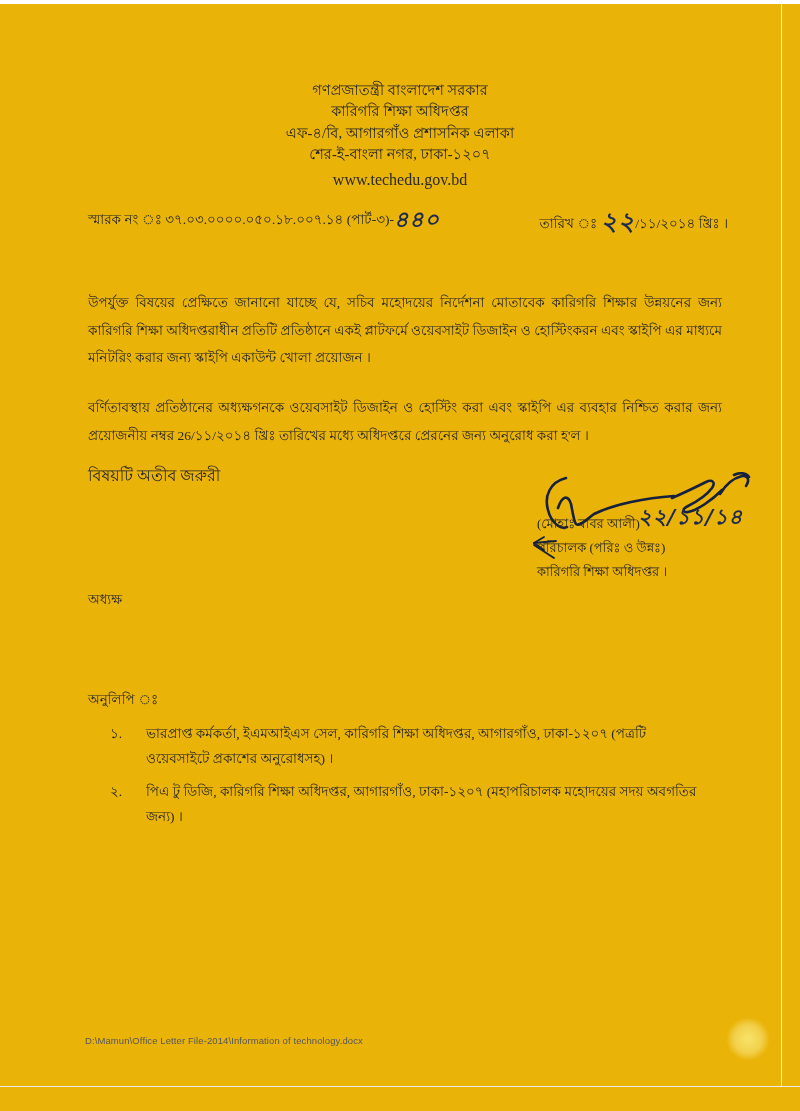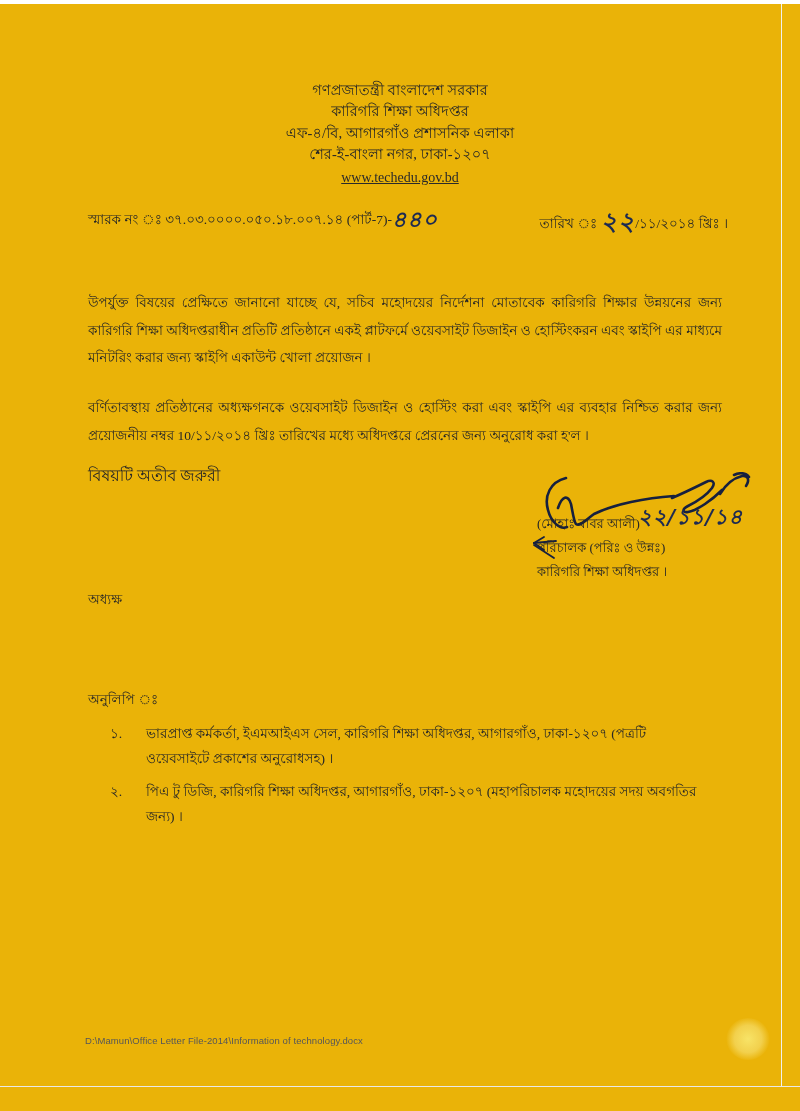--- a/index.html
+++ b/index.html
@@ -55,25 +55,24 @@
     right: 0;
     text-align: center;
     line-height: 1.48;
   }
   .letterhead .bn {
     font-size: 14.5px;
     color: #262626;
     letter-spacing: .1px;
   }
   .letterhead .site {
-    font-size: 14px;
+    font-size: 16px;
     color: #2a2a2a;
     margin-top: 2px;
     font-family: "Liberation Serif", "DejaVu Serif", serif;
-    text-decoration: underline;
   }
 
   .memo-row {
     position: absolute;
     top: 196px;
     left: 88px;
     right: 72px;
     font-size: 13.5px;
     color: #262626;
     height: 26px;
@@ -249,31 +248,31 @@
     <div class="bn">গণপ্রজাতন্ত্রী বাংলাদেশ সরকার</div>
     <div class="bn">কারিগরি শিক্ষা অধিদপ্তর</div>
     <div class="bn">এফ-৪/বি, আগারগাঁও প্রশাসনিক এলাকা</div>
     <div class="bn">শের-ই-বাংলা নগর, ঢাকা-১২০৭</div>
     <div class="site">www.techedu.gov.bd</div>
   </div>
 
   <div class="memo-row">
     <div class="memo-left">
       <span>স্মারক নং ঃ</span>
-      <span>৩৭.০৩.০০০০.০৫০.১৮.০০৭.১৪ (পার্ট-7)-</span><span class="hand">৪৪০</span>
+      <span>৩৭.০৩.০০০০.০৫০.১৮.০০৭.১৪ (পার্ট-৩)-</span><span class="hand">৪৪০</span>
     </div>
     <div class="memo-right">
       <span>তারিখ ঃ</span>
       <span class="hand hand-sm">২২</span><span>/১১/২০১৪ খ্রিঃ ।</span>
     </div>
   </div>
 
 
   <div class="para para-1">উপর্যুক্ত বিষয়ের প্রেক্ষিতে জানানো যাচ্ছে যে, সচিব মহোদয়ের নির্দেশনা মোতাবেক কারিগরি শিক্ষার উন্নয়নের জন্য কারিগরি শিক্ষা অধিদপ্তরাধীন প্রতিটি প্রতিষ্ঠানে একই প্লাটফর্মে ওয়েবসাইট ডিজাইন ও হোস্টিংকরন এবং স্কাইপি এর মাধ্যমে মনিটরিং করার জন্য স্কাইপি একাউন্ট খোলা প্রয়োজন ।</div>
-  <div class="para para-2">বর্ণিতাবস্থায় প্রতিষ্ঠানের অধ্যক্ষগনকে ওয়েবসাইট ডিজাইন ও হোস্টিং করা এবং স্কাইপি এর ব্যবহার নিশ্চিত করার জন্য প্রয়োজনীয় নম্বর 10/১১/২০১৪ খ্রিঃ তারিখের মধ্যে  অধিদপ্তরে প্রেরনের জন্য অনুরোধ করা হ'ল ।</div>
+  <div class="para para-2">বর্ণিতাবস্থায় প্রতিষ্ঠানের অধ্যক্ষগনকে ওয়েবসাইট ডিজাইন ও হোস্টিং করা এবং স্কাইপি এর ব্যবহার নিশ্চিত করার জন্য প্রয়োজনীয় নম্বর 26/১১/২০১৪ খ্রিঃ তারিখের মধ্যে  অধিদপ্তরে প্রেরনের জন্য অনুরোধ করা হ'ল ।</div>
 
   <div class="urgent">বিষয়টি অতীব জরুরী</div>
 
   <svg class="signature" viewBox="0 0 250 70" xmlns="http://www.w3.org/2000/svg">
     <g fill="none" stroke="#16203f" stroke-width="2.6" stroke-linecap="round" stroke-linejoin="round">
       <path d="M30 6 C14 10, 8 24, 12 38 C15 50, 24 58, 31 55"></path>
       <path d="M22 36 C26 24, 32 22, 35 32 C37 42, 38 50, 40 52 C44 55, 50 48, 58 42 C78 32, 110 26, 138 24"></path>
       <path d="M136 26 C150 20, 162 14, 170 10 C176 7, 180 10, 176 16 C170 24, 160 30, 152 34 C146 37, 146 41, 152 40 C162 38, 176 28, 186 18"></path>
       <path d="M184 22 C190 12, 198 6, 206 4 C212 3, 214 8, 210 14"></path>
       <path d="M198 3 C204 0, 210 1, 213 5"></path>

